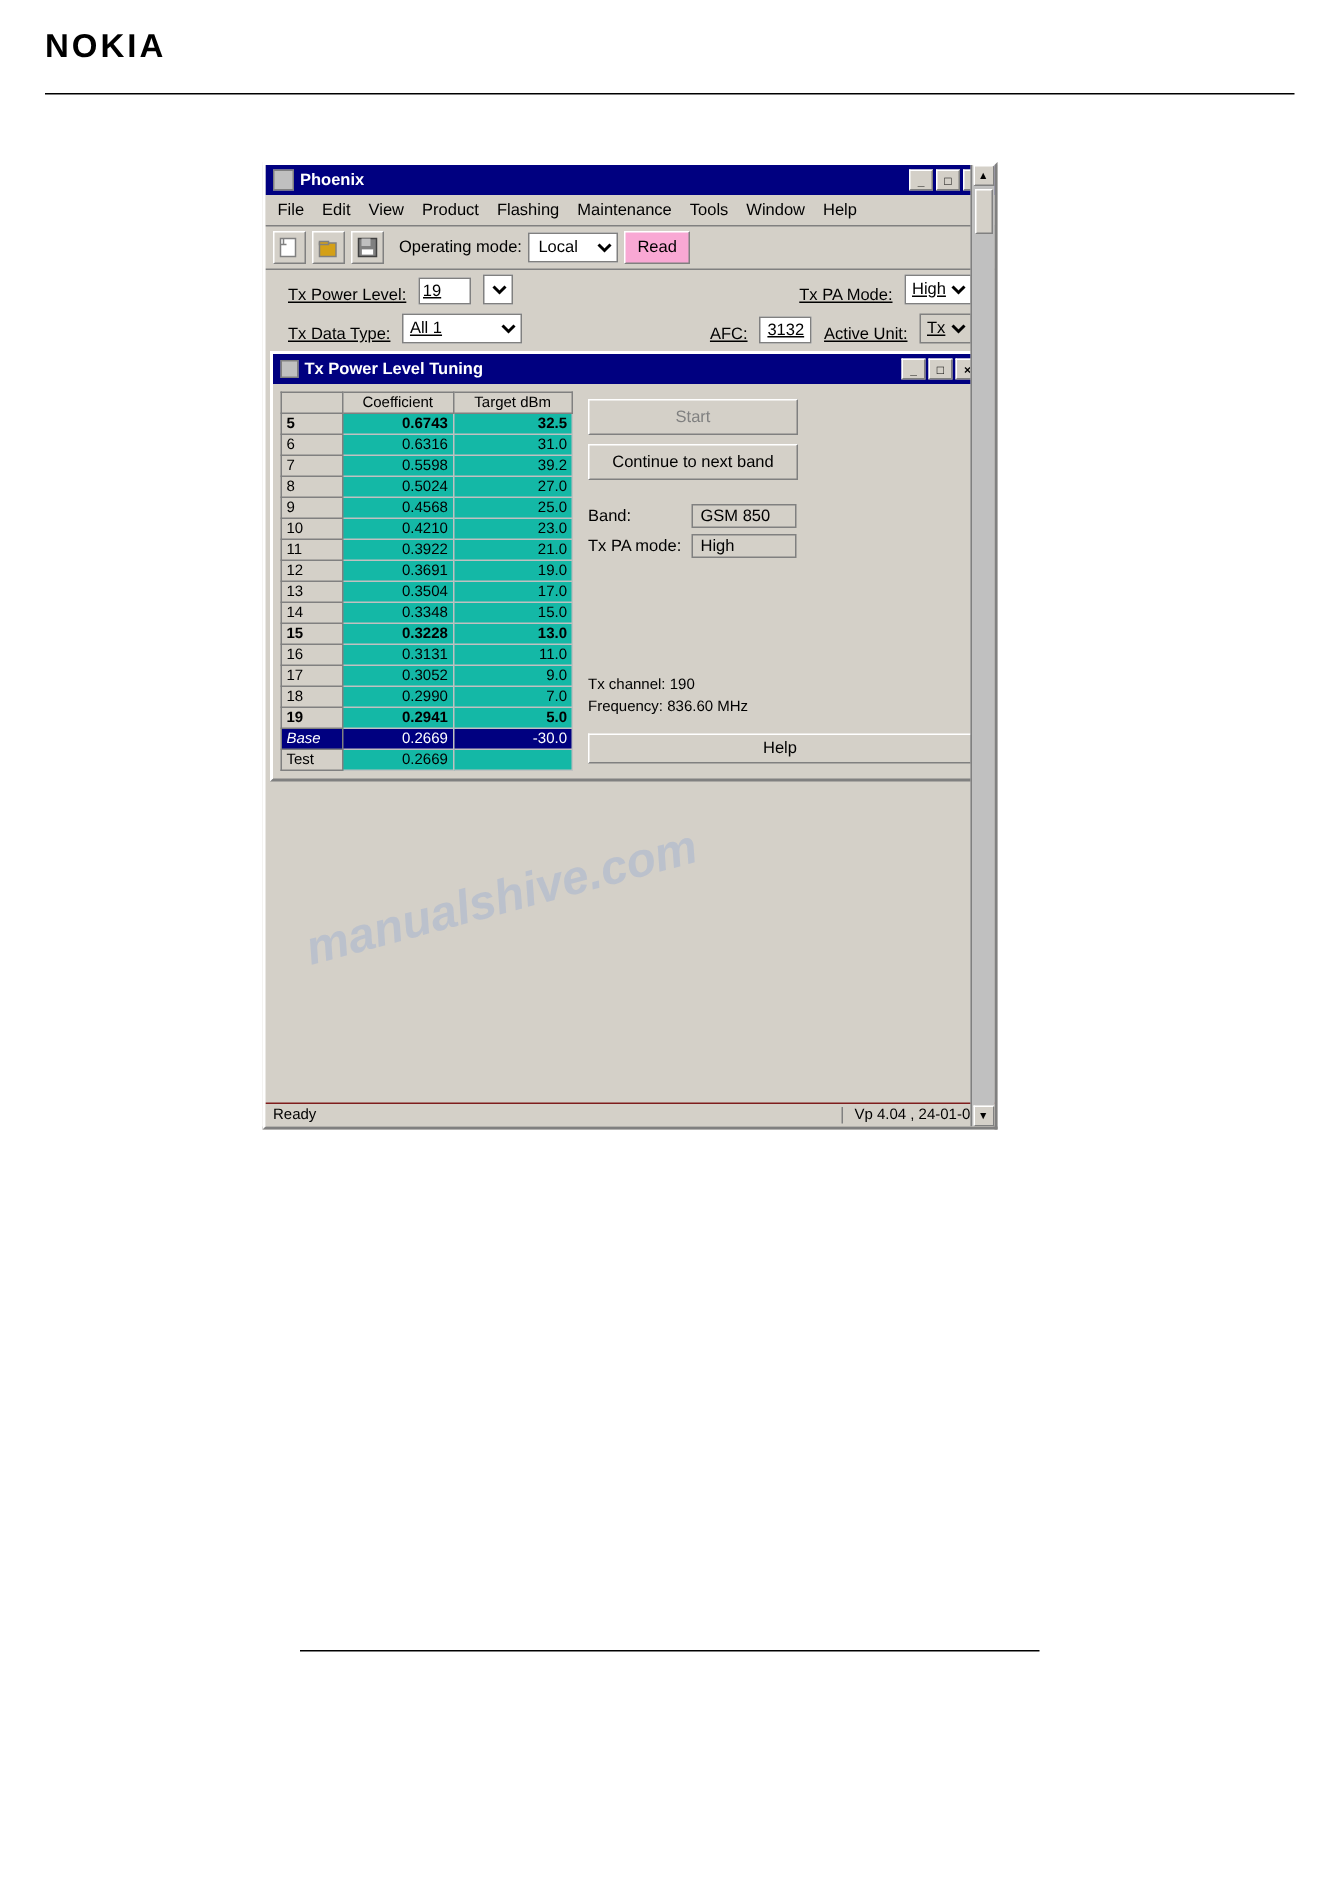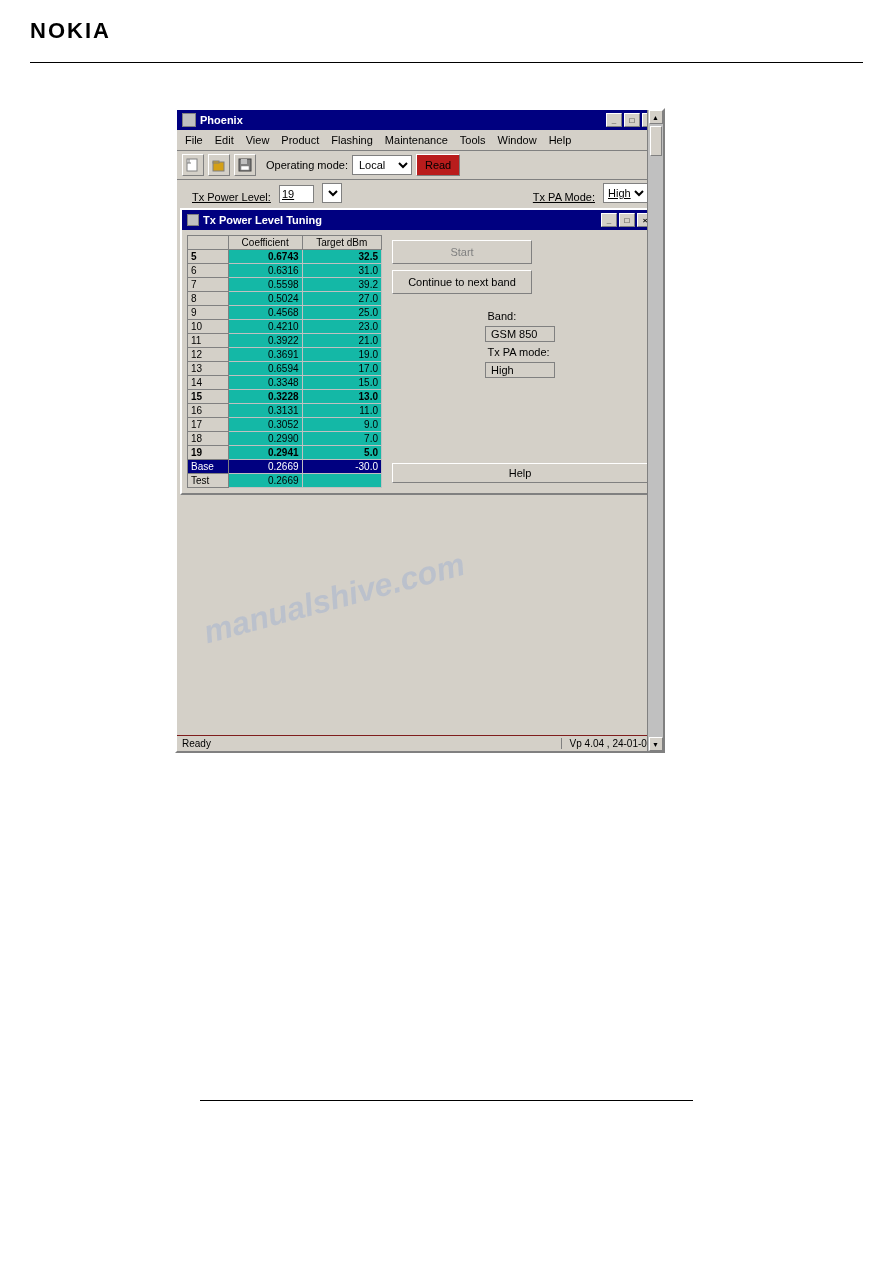--- a/index.html
+++ b/index.html
@@ -134,21 +134,21 @@
       font-size: 11px;
       background: #fff;
       border: 1px solid #808080;
       padding: 1px 2px;
       height: 20px;
       min-width: 60px;
     }
 
     .toolbar-read-btn {
       font-size: 11px;
-      background: #b91c1c;
+      background: #f9a8d4;
       border: 1px solid;
       border-color: #ffffff #808080 #808080 #ffffff;
       padding: 2px 8px;
       cursor: pointer;
       height: 22px;
     }
 
     
     .controls-row {
       display: flex;
@@ -273,21 +273,20 @@
     .info-section {
       margin-top: 10px;
       font-size: 11px;
     }
 
     .info-row {
       display: flex;
       align-items: center;
       gap: 4px;
       margin-bottom: 4px;
-      flex-direction: column;
     }
 
     .info-label {
       color: #000;
       min-width: 65px;
     }
 
     .info-value {
       background: #d4d0c8;
       border: 1px solid #808080;
@@ -481,20 +480,33 @@
     <select style="width:20px;font-size:10px;">
       <option>19</option>
     </select>
     <div class="spacer"></div>
     <span>Tx PA Mode:</span>
     <select style="font-size:11px;background:#fff;border:1px solid #808080;height:20px;">
       <option>High</option>
     </select>
   </div>
 
+  <div class="controls-row">
+    <span>Tx Data Type:</span>
+    <select style="font-size:11px;background:#fff;border:1px solid #808080;height:20px;min-width:80px;">
+      <option>All 1</option>
+    </select>
+    <div class="spacer"></div>
+    <span>AFC:</span>
+    <input type="text" class="afc-field" value="3132" style="">
+    <span>Active Unit:</span>
+    <select style="font-size:11px;background:#d4d0c8;border:1px solid #808080;height:20px;width:35px;">
+      <option>Tx</option>
+    </select>
+  </div>
 
   <div style="position:relative; margin: 2px 3px; border: 2px solid; border-color: #ffffff #808080 #808080 #ffffff; background:#d4d0c8;">
 
     <div class="tuning-titlebar">
       <div style="display:flex;align-items:center;gap:4px;">
         <div style="width:12px;height:12px;background:#c0c0c0;border:1px solid #808080;"></div>
         <span>Tx Power Level Tuning</span>
       </div>
       <div style="display:flex;gap:2px;">
         <div class="titlebar-btn">_</div>
@@ -550,21 +562,21 @@
                 <td>0.3922</td>
                 <td>21.0</td>
               </tr>
               <tr>
                 <td>12</td>
                 <td>0.3691</td>
                 <td>19.0</td>
               </tr>
               <tr>
                 <td>13</td>
-                <td>0.6594</td>
+                <td>0.3504</td>
                 <td>17.0</td>
               </tr>
               <tr>
                 <td>14</td>
                 <td>0.3348</td>
                 <td>15.0</td>
               </tr>
               <tr class="row-bold">
                 <td>15</td>
                 <td>0.3228</td>
@@ -584,21 +596,21 @@
                 <td>18</td>
                 <td>0.2990</td>
                 <td>7.0</td>
               </tr>
               <tr class="row-bold">
                 <td>19</td>
                 <td>0.2941</td>
                 <td>5.0</td>
               </tr>
               <tr class="row-highlight">
-                <td style="background: rgb(0, 0, 128); color: rgb(255, 255, 255);">Base</td>
+                <td style="background: rgb(0, 0, 128); color: rgb(255, 255, 255); font-style: italic;">Base</td>
                 <td style="background: rgb(0, 0, 128); color: rgb(255, 255, 255);">0.2669</td>
                 <td style="background: rgb(0, 0, 128); color: rgb(255, 255, 255);">-30.0</td>
               </tr>
               <tr>
                 <td>Test</td>
                 <td>0.2669</td>
                 <td></td>
               </tr>
             </tbody>
         </table>
@@ -614,20 +626,24 @@
             <span class="info-value">GSM 850</span>
           </div>
           <div class="info-row">
             <span class="info-label">Tx PA mode:</span>
             <span class="info-value">High</span>
           </div>
         </div>
 
         <div style="flex:1;"></div>
 
+        <div class="bottom-info">
+          <div>Tx channel: 190</div>
+          <div>Frequency:  836.60 MHz</div>
+        </div>
 
         <button class="help-btn">Help</button>
       </div>
     </div>
   </div>
 
   <div class="status-bar" style="position:absolute;bottom:0;left:0;right:0;">
     <span class="status-text">Ready</span>
     <span class="status-version">Vp 4.04 , 24-01-03 .</span>
   </div>

